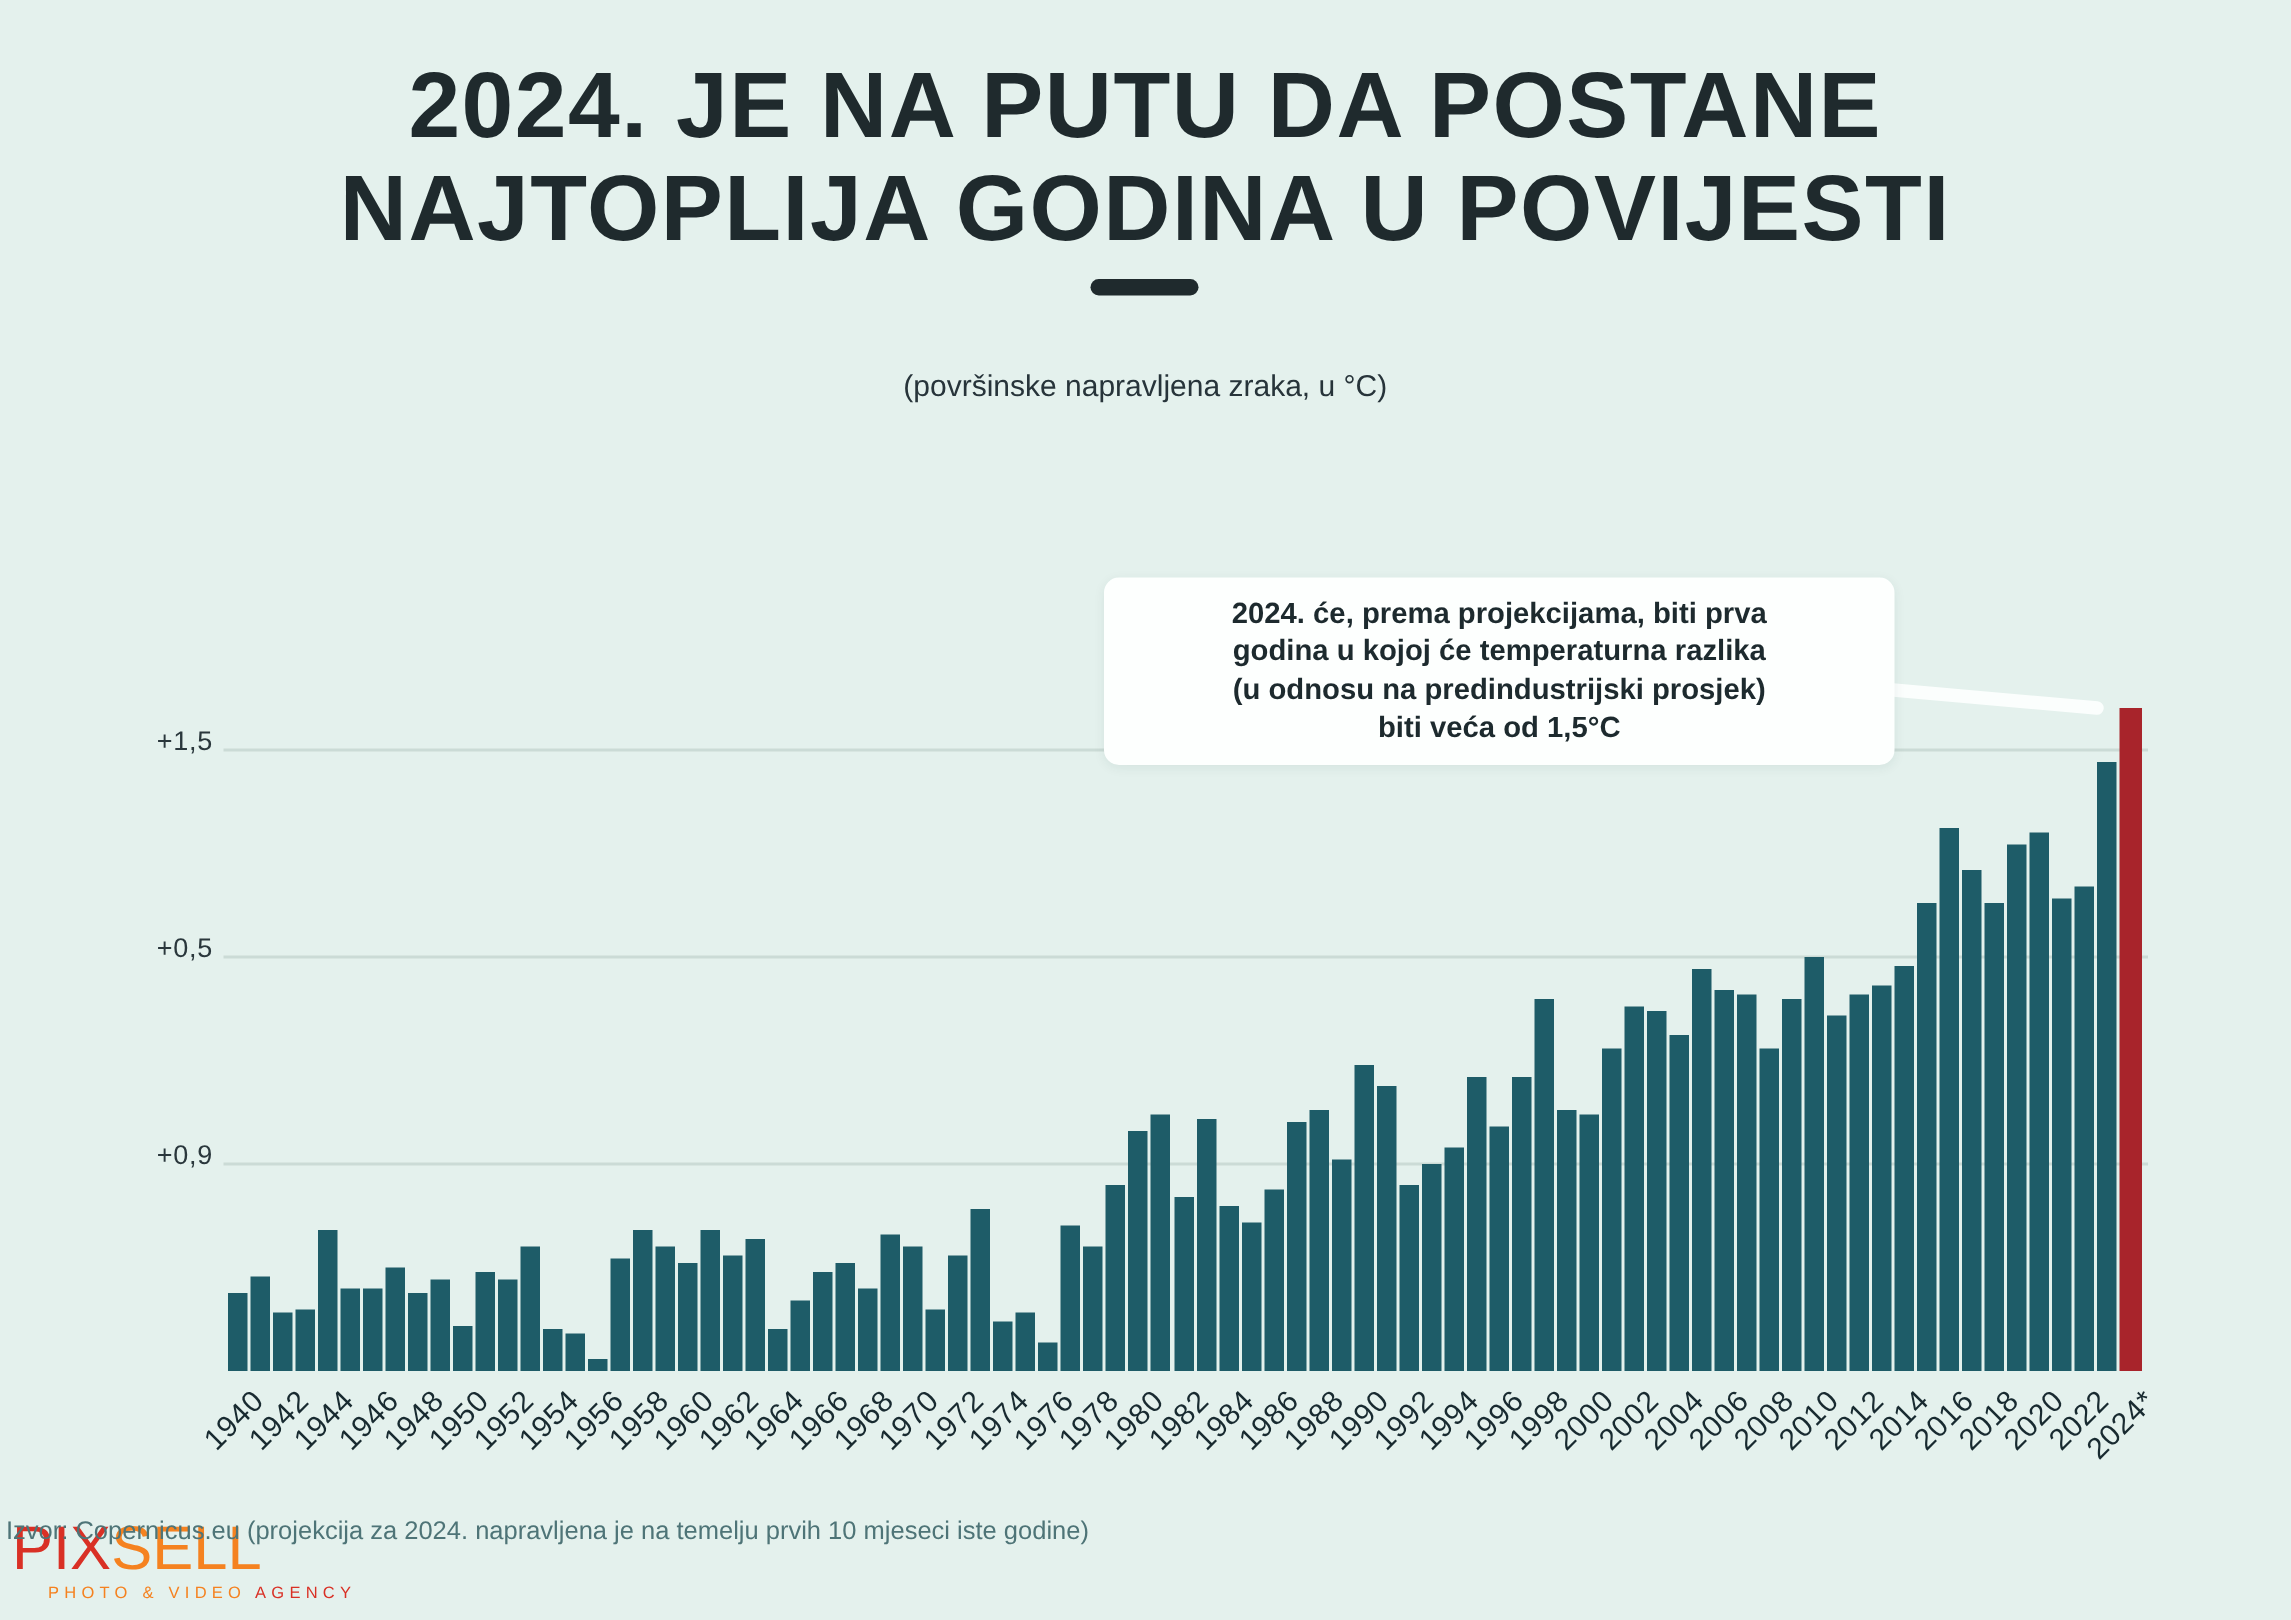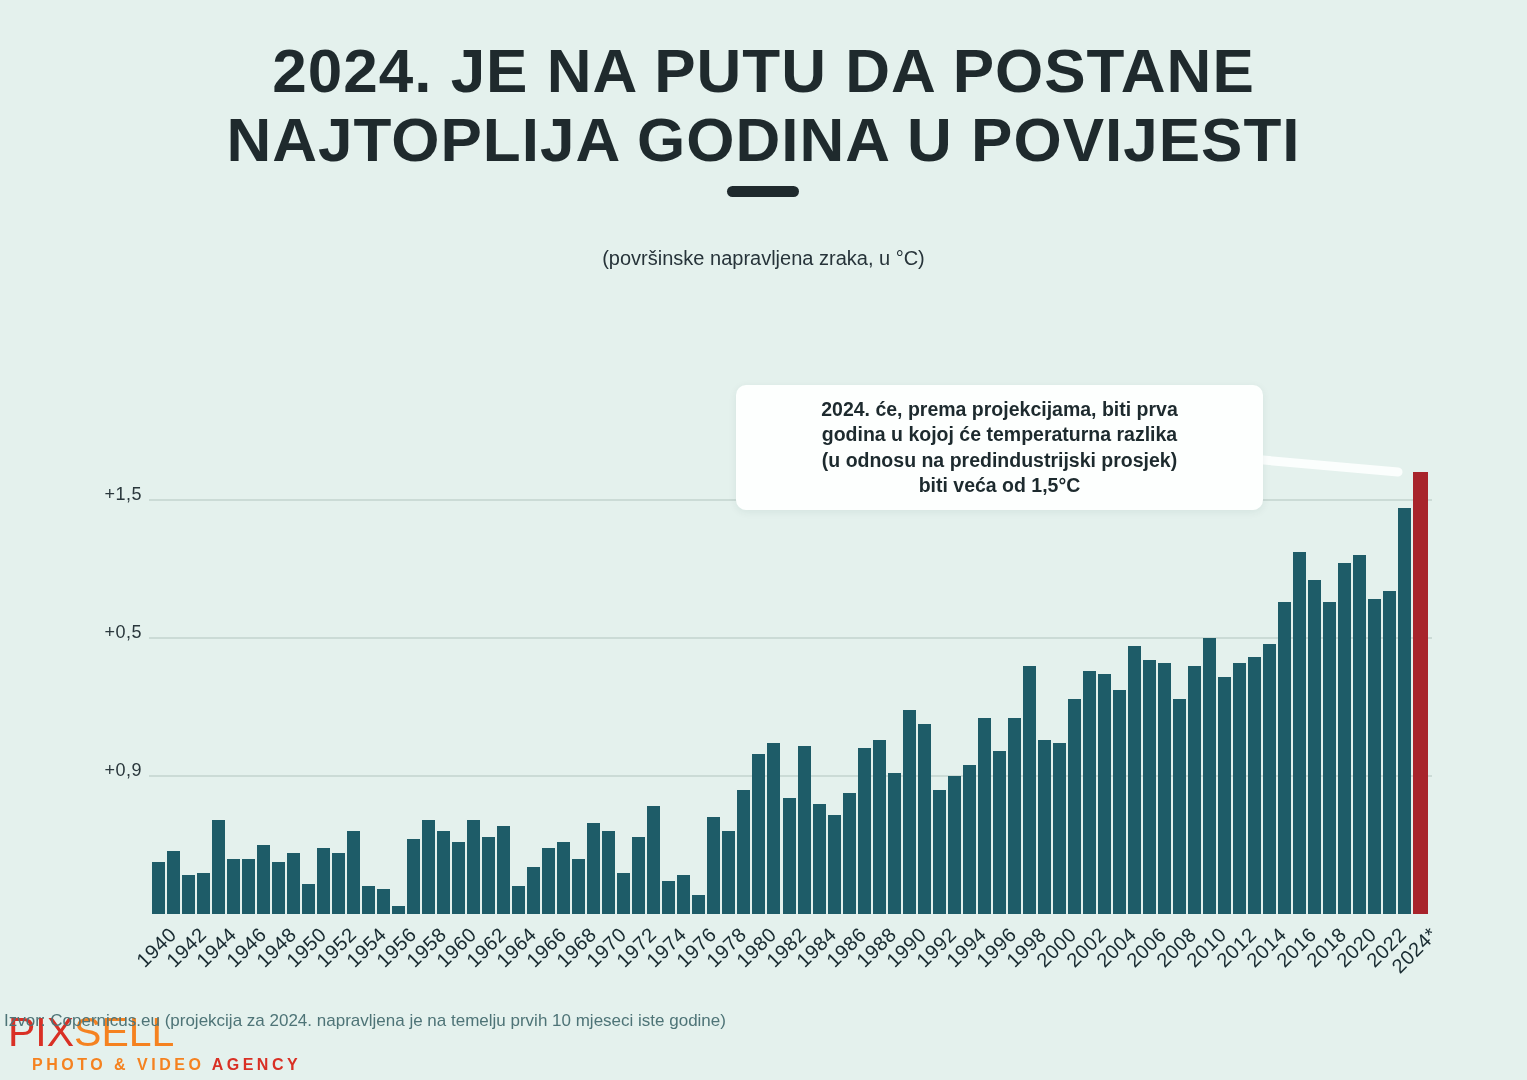--- a/index.html
+++ b/index.html
@@ -58,21 +58,21 @@
     position:absolute;width:78px;text-align:right;
     font-size:20px;font-weight:500;color:#182a30;
     transform:rotate(-45deg);transform-origin:100% 0%;
     letter-spacing:0.5px;
   }
   
   .logo{position:absolute;left:8px;top:1012px;line-height:1;}
   .logo-main{font-size:41px;font-weight:400;letter-spacing:0px;}
   .logo-main .pix{color:#d93025;}
   .logo-main .sell{color:#f58220;}
-  .logo-sub{margin-top:4px;padding-left:24px;font-size:16px;font-weight:bold;letter-spacing:3.5px;}
+  .logo-sub{margin-top:4px;padding-left:24px;font-size:11px;font-weight:normal;letter-spacing:3.5px;}
   .logo-sub .pv{color:#f58220;}
   .logo-sub .ag{color:#d93025;}
   .source{
     position:absolute;left:4px;top:1011px;
     font-size:17px;color:#4e7477;
   }
 </style>
 </head>
 <body>
 

